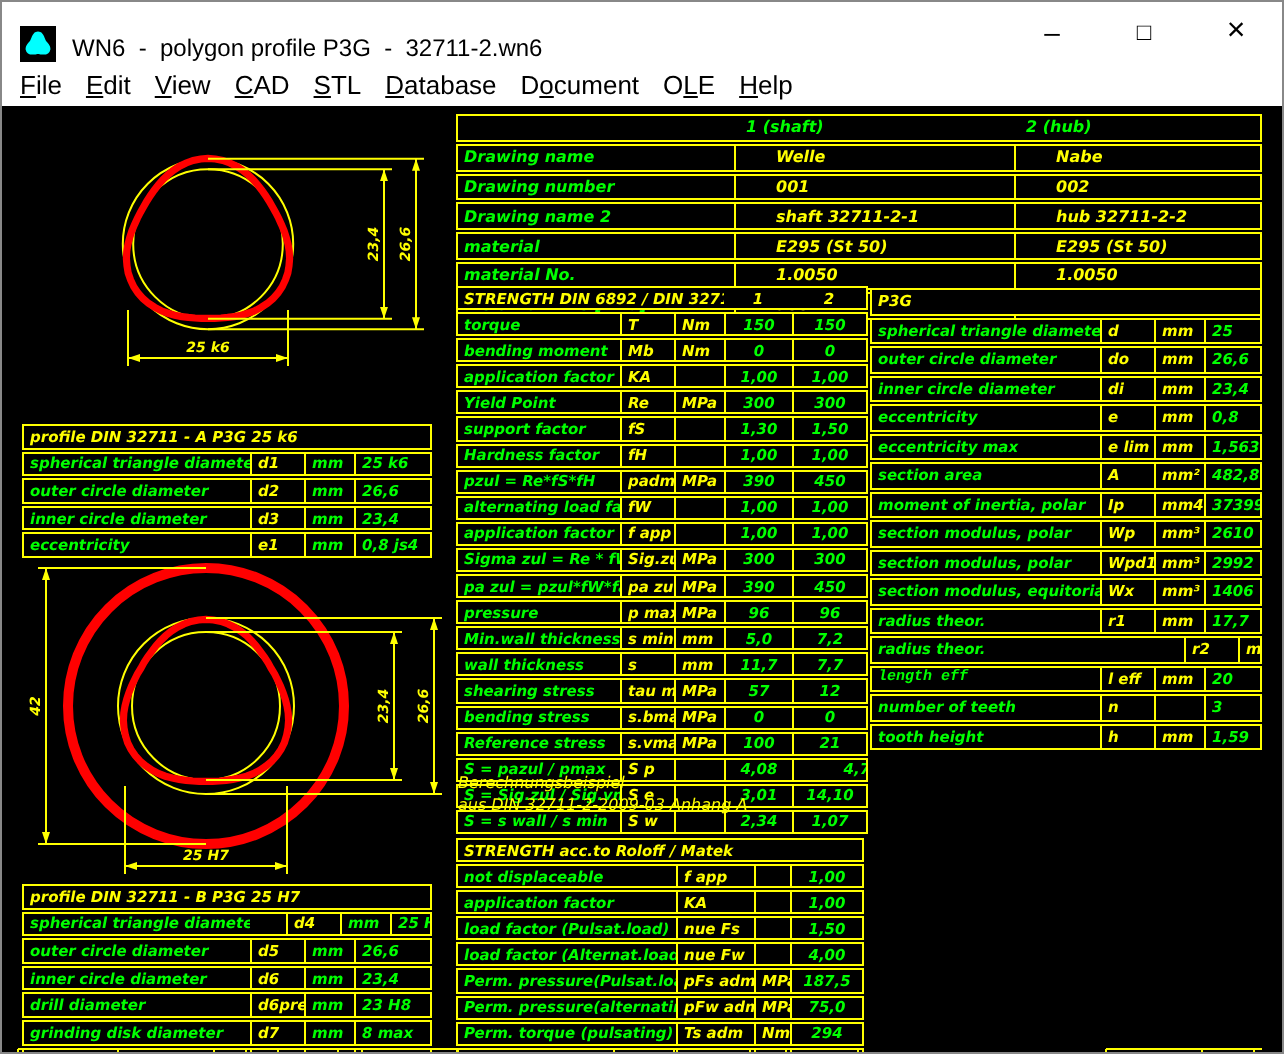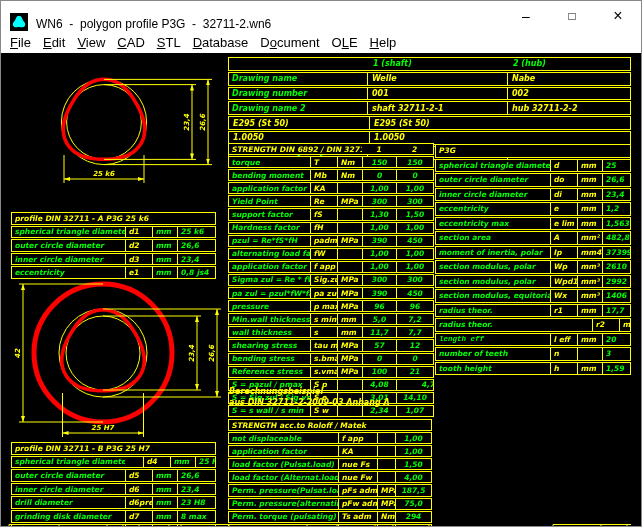--- a/index.html
+++ b/index.html
@@ -31,36 +31,36 @@
   .hspan{display:flex;align-items:center;white-space:nowrap;overflow:hidden;box-sizing:border-box;flex:0 0 auto;}
   .hyellow{color:#ffff00;}
   .hgreen{color:#00ff00;padding-left:6px;}
   .hc{justify-content:center;}
   .c-label{color:#00ff00;}
   .c-sym{color:#ffff00;}
   .c-unitY{color:#ffff00;}
   .c-unitG{color:#00ff00;}
   .c-val{color:#00ff00;justify-content:center;padding-left:0;}
   .c-valL{color:#00ff00;}
-  .c-valY{color:#ffff00;padding-left:4px;}
+  .c-valY{color:#ffff00;padding-left:20px;}
 
   .t-info{left:227px;top:56px;width:403px;font-size:8px;}
   .t-info .trow{height:11.8px;}
   .t-strength{left:227px;top:142px;width:206px;font-size:7.5px;}
   .t-strength .trow{height:10.1px;}
   .t-p3g{left:434px;top:143px;width:196px;font-size:7.5px;}
   .t-p3g .trow{height:11.5px;}
   .t-profa{left:10px;top:211px;}
   .t-profb{left:10px;top:441px;}
   .t-prof{width:205px;font-size:7.5px;}
   .t-prof .trow{height:10.6px;}
   .t-roloff{left:227px;top:418px;width:204px;font-size:7.5px;}
   .t-roloff .trow{height:10.1px;}
 
-  .note{position:absolute;left:228px;top:385px;color:#ffff00;font-size:8px;font-style:italic;font-weight:bold;font-family:"DejaVu Sans",sans-serif;line-height:11px;}
+  .note{position:absolute;left:228px;top:385px;color:#ffff00;font-size:8px;font-style:italic;font-weight:normal;font-family:"DejaVu Sans",sans-serif;line-height:11px;}
 
   svg text{fill:#ffff00;font-size:7px;font-style:italic;font-weight:bold;font-family:"DejaVu Sans",sans-serif;}
 </style>
 </head>
 <body>
 
 <div id="win">
 
   <div class="titlebar">
     <svg class="app-icon" viewBox="0 0 18 18">
@@ -159,24 +159,26 @@
           <span class="tcell c-label" style="width: 138px;">Drawing number</span>
           <span class="tcell c-valY" style="width: 140px;">001</span>
           <span class="tcell c-valY" style="width: 123px; text-align: center;">002</span>
         </div>
         <div class="trow">
           <span class="tcell c-label" style="width: 138px;">Drawing name 2</span>
           <span class="tcell c-valY" style="width: 140px;">shaft 32711-2-1</span>
           <span class="tcell c-valY" style="width: 123px;">hub 32711-2-2</span>
         </div>
         <div class="trow">
+          <span class="tcell c-label" style="width: 138px;">material</span>
           <span class="tcell c-valY" style="width: 140px;">E295 (St 50)</span>
           <span class="tcell c-valY" style="width: 123px;">E295 (St 50)</span>
         </div>
         <div class="trow">
+          <span class="tcell c-label" style="width: 138px;">material No.</span>
           <span class="tcell c-valY" style="width: 140px;">1.0050</span>
           <span class="tcell c-valY" style="width: 123px;">1.0050</span>
         </div>
         <div class="trow">
           <span class="tcell c-label" style="width: 138px;">Yield Point Re [MPa]</span>
           <span class="tcell c-valY" style="width: 140px;">300</span>
           <span class="tcell c-valY" style="width: 123px;">300</span>
         </div>
       </div>
   </div>
@@ -351,21 +353,21 @@
         <div class="trow">
           <span class="tcell c-label" style="width: 114px;">inner circle diameter</span>
           <span class="tcell c-sym" style="width: 27px;">di</span>
           <span class="tcell c-unitY" style="width: 25px;">mm</span>
           <span class="tcell c-valL" style="width: 28px;">23,4</span>
         </div>
         <div class="trow">
           <span class="tcell c-label" style="width: 114px;">eccentricity</span>
           <span class="tcell c-sym" style="width: 27px;">e</span>
           <span class="tcell c-unitY" style="width: 25px;">mm</span>
-          <span class="tcell c-valL" style="width: 28px;">1,2</span>
+          <span class="tcell c-valL" style="width: 28px;">0,8</span>
         </div>
         <div class="trow">
           <span class="tcell c-label" style="width: 114px;">eccentricity max</span>
           <span class="tcell c-sym" style="width: 27px;">e lim</span>
           <span class="tcell c-unitY" style="width: 25px;">mm</span>
           <span class="tcell c-valL" style="width: 28px;">1,563</span>
         </div>
         <div class="trow">
           <span class="tcell c-label" style="width: 114px;">section area</span>
           <span class="tcell c-sym" style="width: 27px;">A</span>

